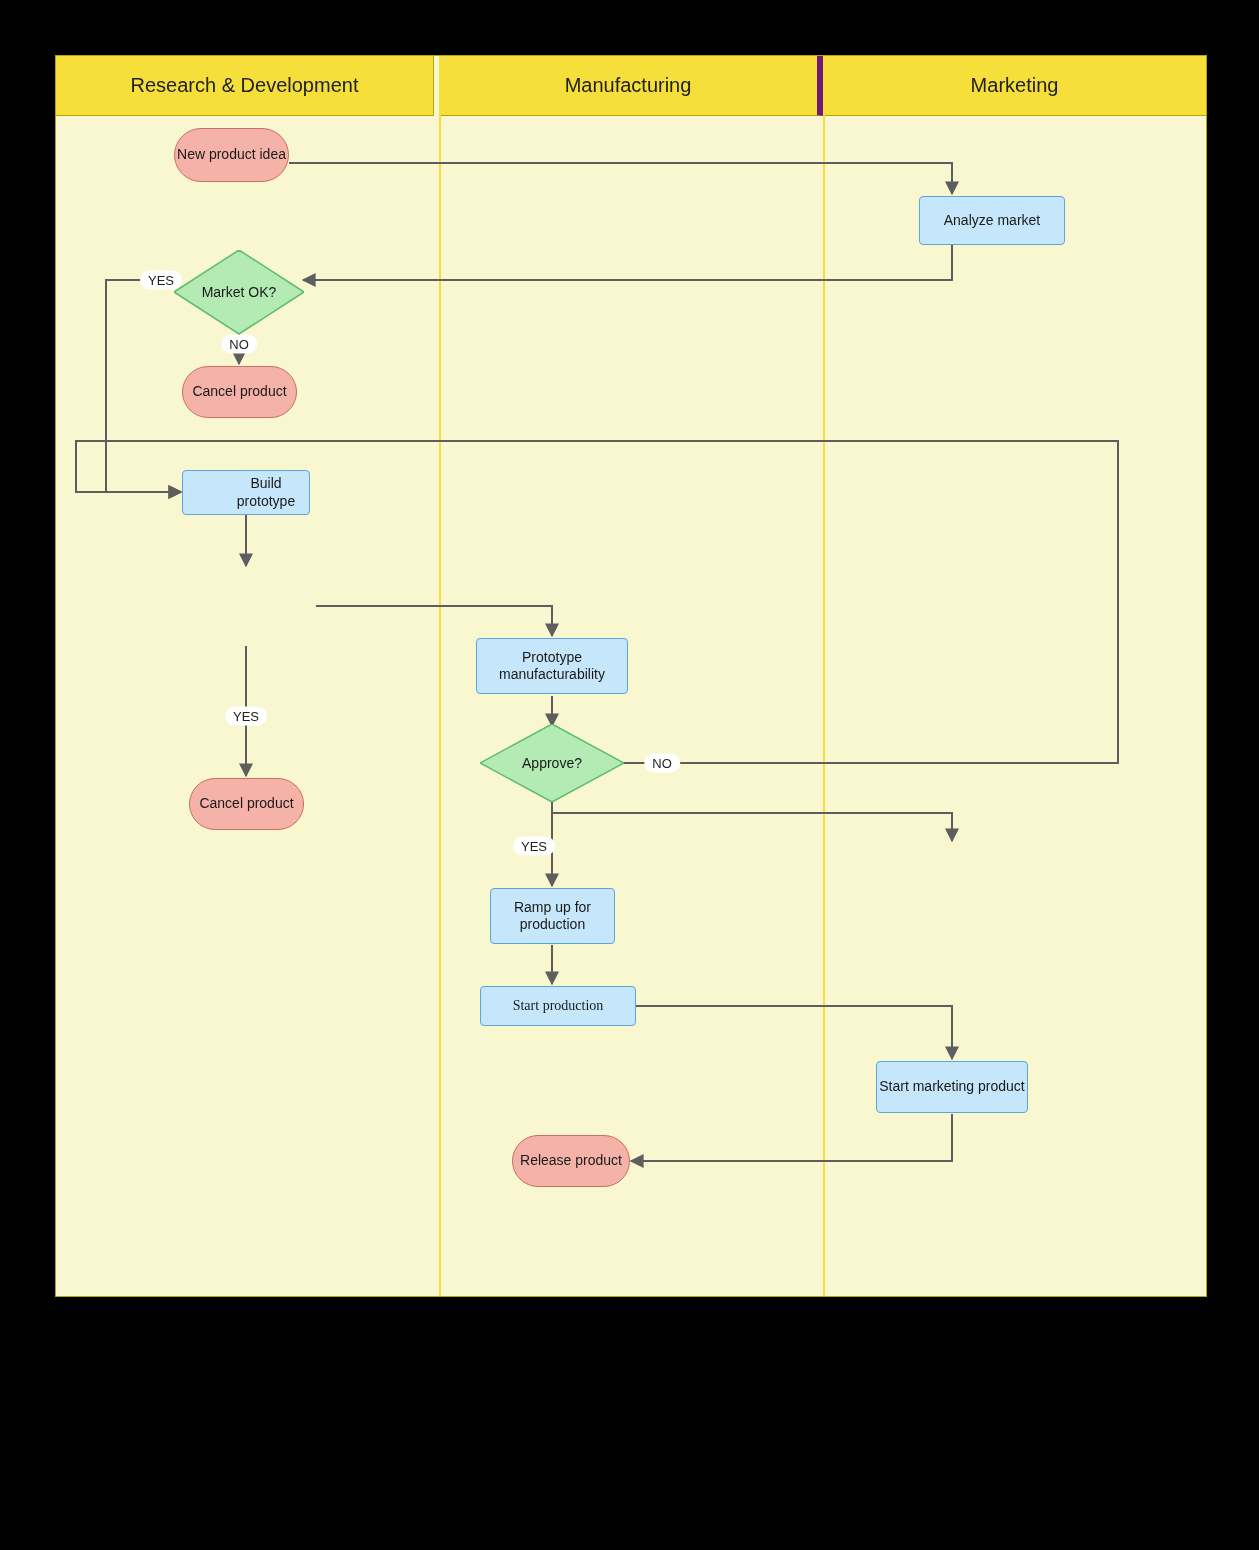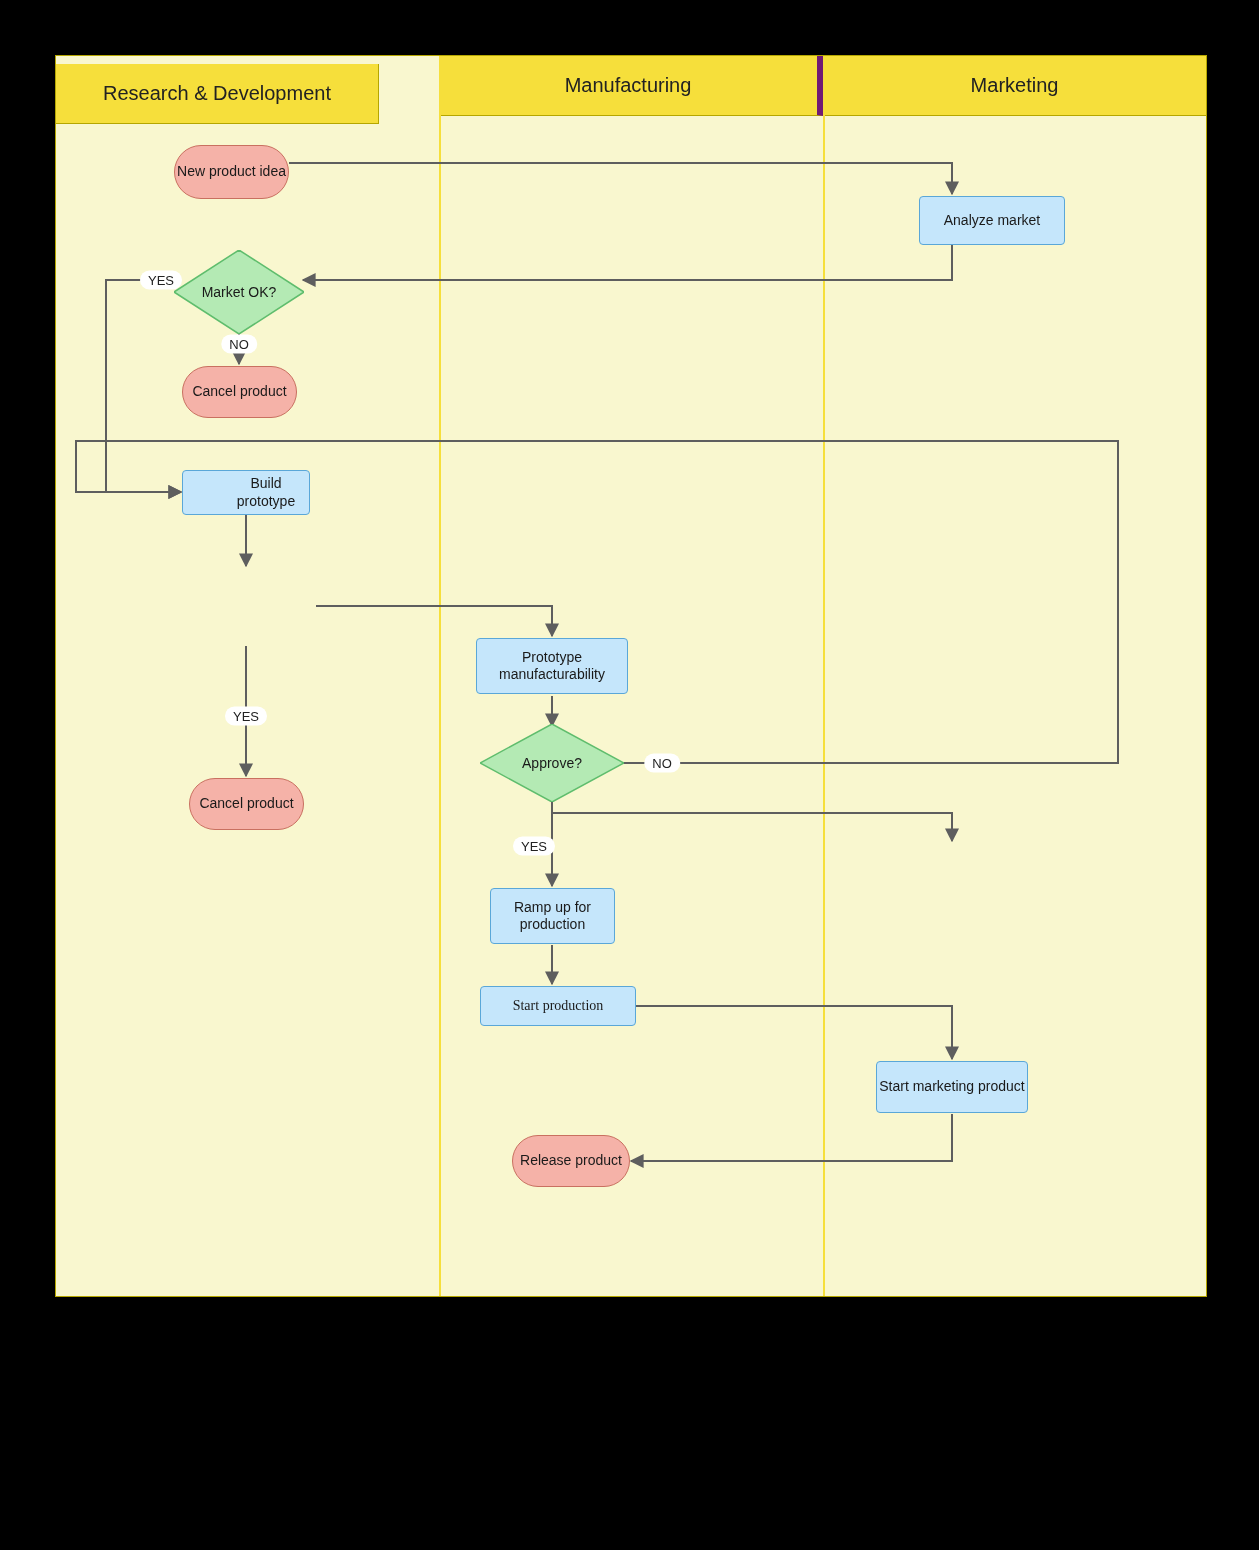--- a/index.html
+++ b/index.html
@@ -101,21 +101,21 @@
     transform: translate(-50%, -50%);
     white-space: nowrap;
   }
 </style>
 </head>
 <body>
 
 <div class="canvas">
   <div class="frame">
 
-    <div class="lane-header" style="left:0; width:323px; border-right:1px solid #b5a600;margin-top:8px;">Research &amp; Development</div>
+    <div class="lane-header" style="left:0; width:378px; border-right:1px solid #b5a600;">Research &amp; Development</div>
     <div class="lane-header" style="left:383px; width:384px; border-right:6px solid #701a75;">Manufacturing</div>
     <div class="lane-header" style="left:767px; width:383px;">Marketing</div>
 
     <div class="lane-divider" style="left:383px;"></div>
     <div class="lane-divider" style="left:767px;"></div>
 
     <svg class="diagram" viewBox="0 0 1150 1240">
       <defs>
         <marker id="arrow" viewBox="0 0 10 10" refX="9" refY="5" markerWidth="7" markerHeight="7" orient="auto-start-reverse">
           <path d="M 0 0 L 10 5 L 0 10 z" fill="#5e5e5e"></path>
@@ -152,21 +152,21 @@
         <path d="M 896 1058 V 1105 H 575" marker-end="url(#arrow)"></path>
       </g>
     </svg>
 
     <div class="edge-label" style="left:105px; top:224px;">YES</div>
     <div class="edge-label" style="left:183px; top:288px;">NO</div>
     <div class="edge-label" style="left:190px; top:660px;">YES</div>
     <div class="edge-label" style="left:478px; top:790px;">YES</div>
     <div class="edge-label" style="left:606px; top:707px;">NO</div>
 
-    <div class="node terminator" style="left:118px; top:89px; width:115px; height:54px;">New product idea</div>
+    <div class="node terminator" style="left:118px; top:72px; width:115px; height:54px;">New product idea</div>
 
     <div class="node process" style="left:863px; top:140px; width:146px; height:49px;">Analyze market</div>
 
     <div class="decision-wrap" style="left:118px; top:194px; width:130px; height:84px;text-decoration:underline;">
       <svg class="decision-shape" viewBox="0 0 130 84">
         <polygon points="65,0 130,42 65,84 0,42" fill="#b4eab4" stroke="#5fbd6d" stroke-width="1.5"></polygon>
       </svg>
       <div class="decision-label">Market OK?</div>
     </div>
 

